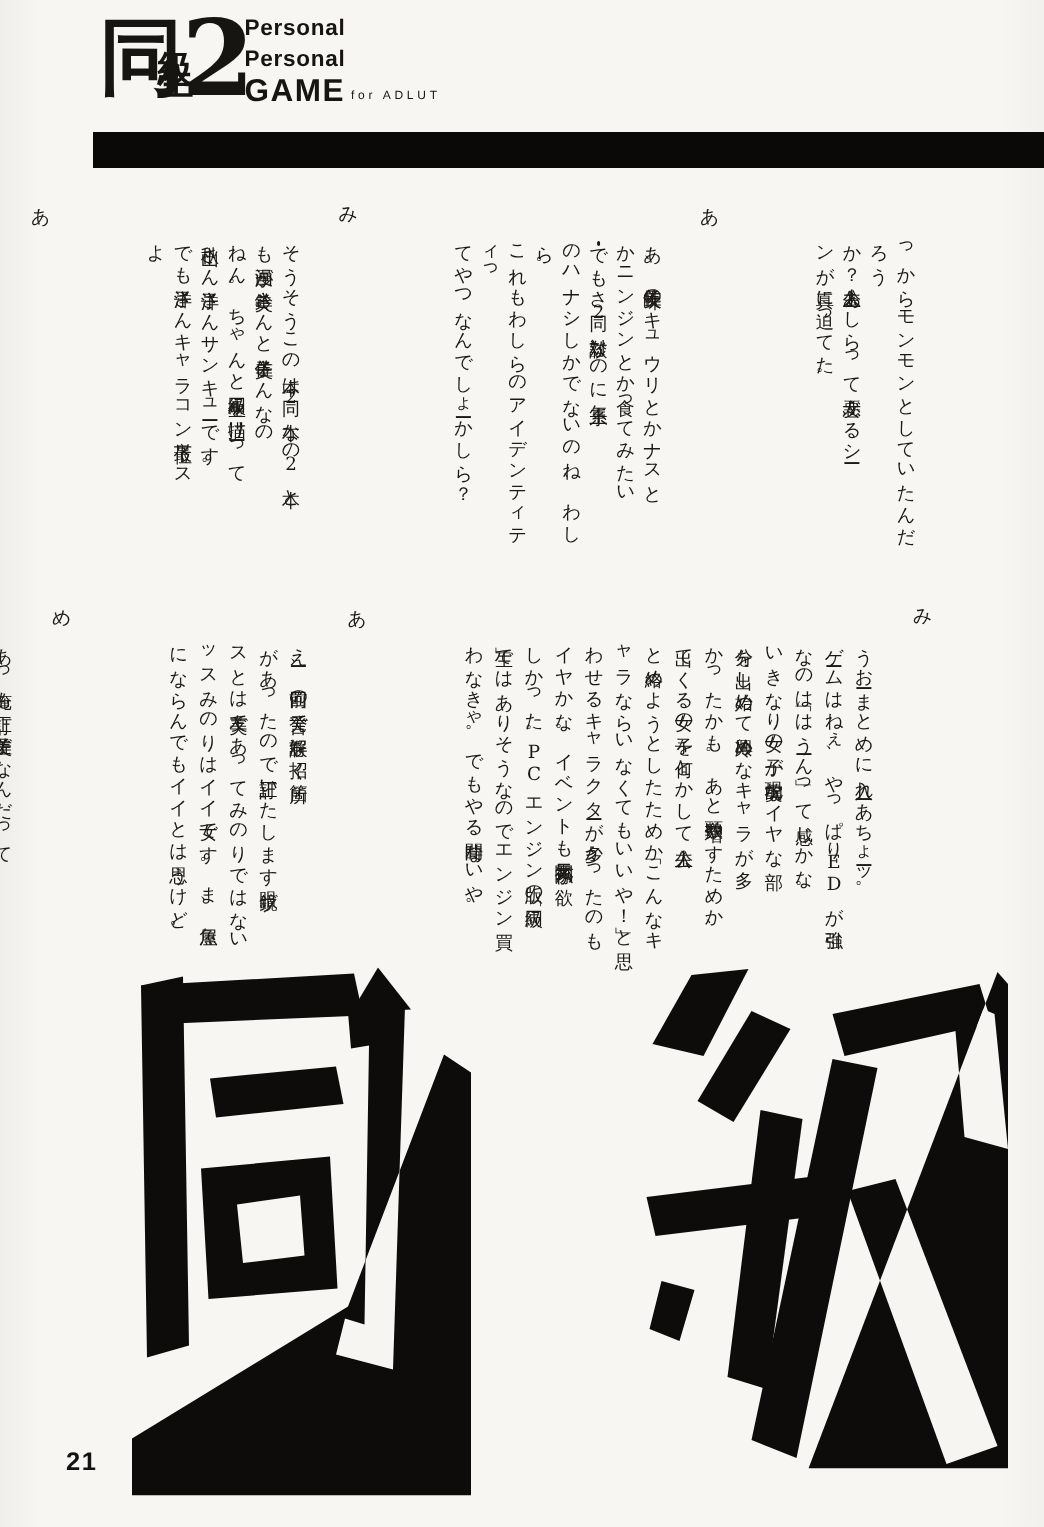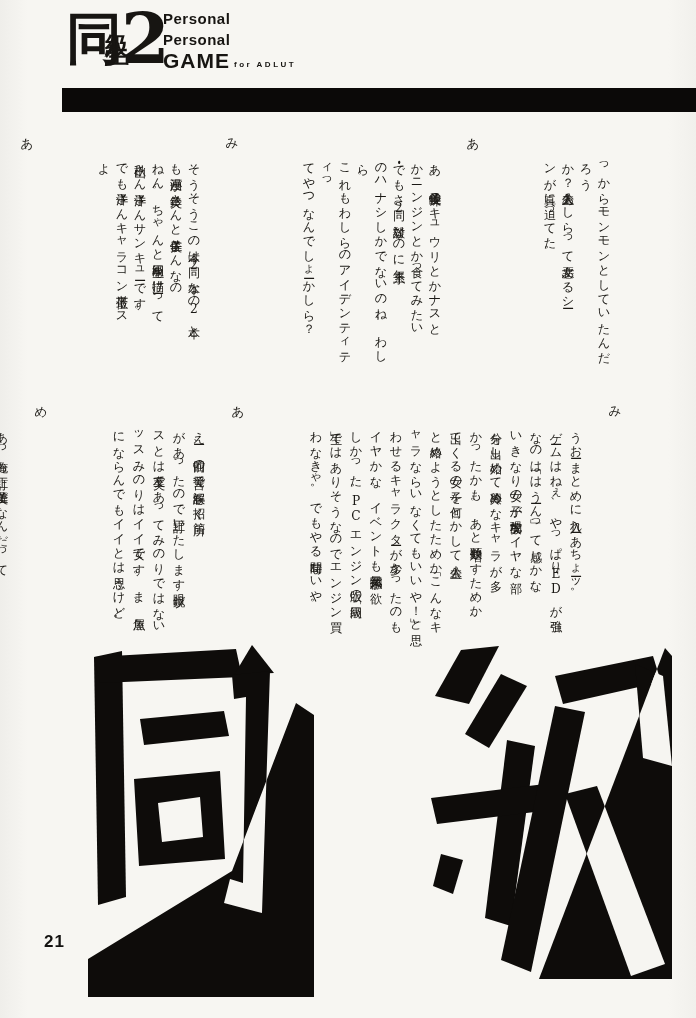--- a/index.html
+++ b/index.html
@@ -11,37 +11,37 @@
     overflow:hidden;color:#171512;
   }
   
   .logo-dou{position:absolute;left:66px;top:10px;font-size:56px;line-height:1;font-weight:700;}
   .logo-sub{position:absolute;left:105px;top:15px;writing-mode:vertical-rl;text-orientation:upright;
             font-size:24px;font-weight:700;letter-spacing:7px;line-height:1;}
   .logo-two{position:absolute;left:121px;top:4px;font-size:70px;line-height:1;font-weight:700;}
   .logo-en{position:absolute;left:163px;top:8px;font-family:"Liberation Sans",sans-serif;}
   .logo-en .ln{font-size:15px;font-weight:700;line-height:21px;letter-spacing:.5px;}
   .logo-en .game{font-size:21px;font-weight:700;letter-spacing:1px;line-height:22px;display:inline-block;}
-  .logo-en .adl{font-size:8px;font-weight:700;letter-spacing:2.5px;margin-left:4px;vertical-align:1px;}
+  .logo-en .adl{font-size:8px;font-weight:400;letter-spacing:2.5px;margin-left:4px;vertical-align:1px;}
   .topbar{position:absolute;left:62px;top:88px;width:634px;height:24px;background:#0b0908;}
   
   .vblock{position:absolute;writing-mode:vertical-rl;text-orientation:upright;
           white-space:pre-line;color:#1b1915;}
   .vblock .txt{font-size:12.2px;letter-spacing:.6px;line-height:18px;display:block;}
   #dlg-mid .txt{line-height:20px;}
   .vblock .spk{display:block;font-size:12.5px;line-height:21px;letter-spacing:0;}
   .vblock .spk span{position:relative;top:-26px;}
   #dlg-top{right:26px;top:129px;height:216px;padding-top:26px;}
   #dlg-mid{right:32px;top:397px;height:228px;padding-top:26px;}
   
   .art{position:absolute;}
   #art-left{left:84px;top:645px;}
   #art-right{left:427px;top:646px;}
   
-  .pagenum{position:absolute;left:44px;top:932px;font-family:"Liberation Sans",sans-serif;
+  .pagenum{position:absolute;left:44px;top:965px;font-family:"Liberation Sans",sans-serif;
            font-weight:700;font-size:17px;letter-spacing:1px;color:#131210;}
 </style>
 </head>
 <body>
 
 <div id="page">
 
   <div>
     <div class="logo-dou">同</div>
     <div class="logo-sub">級生</div>

